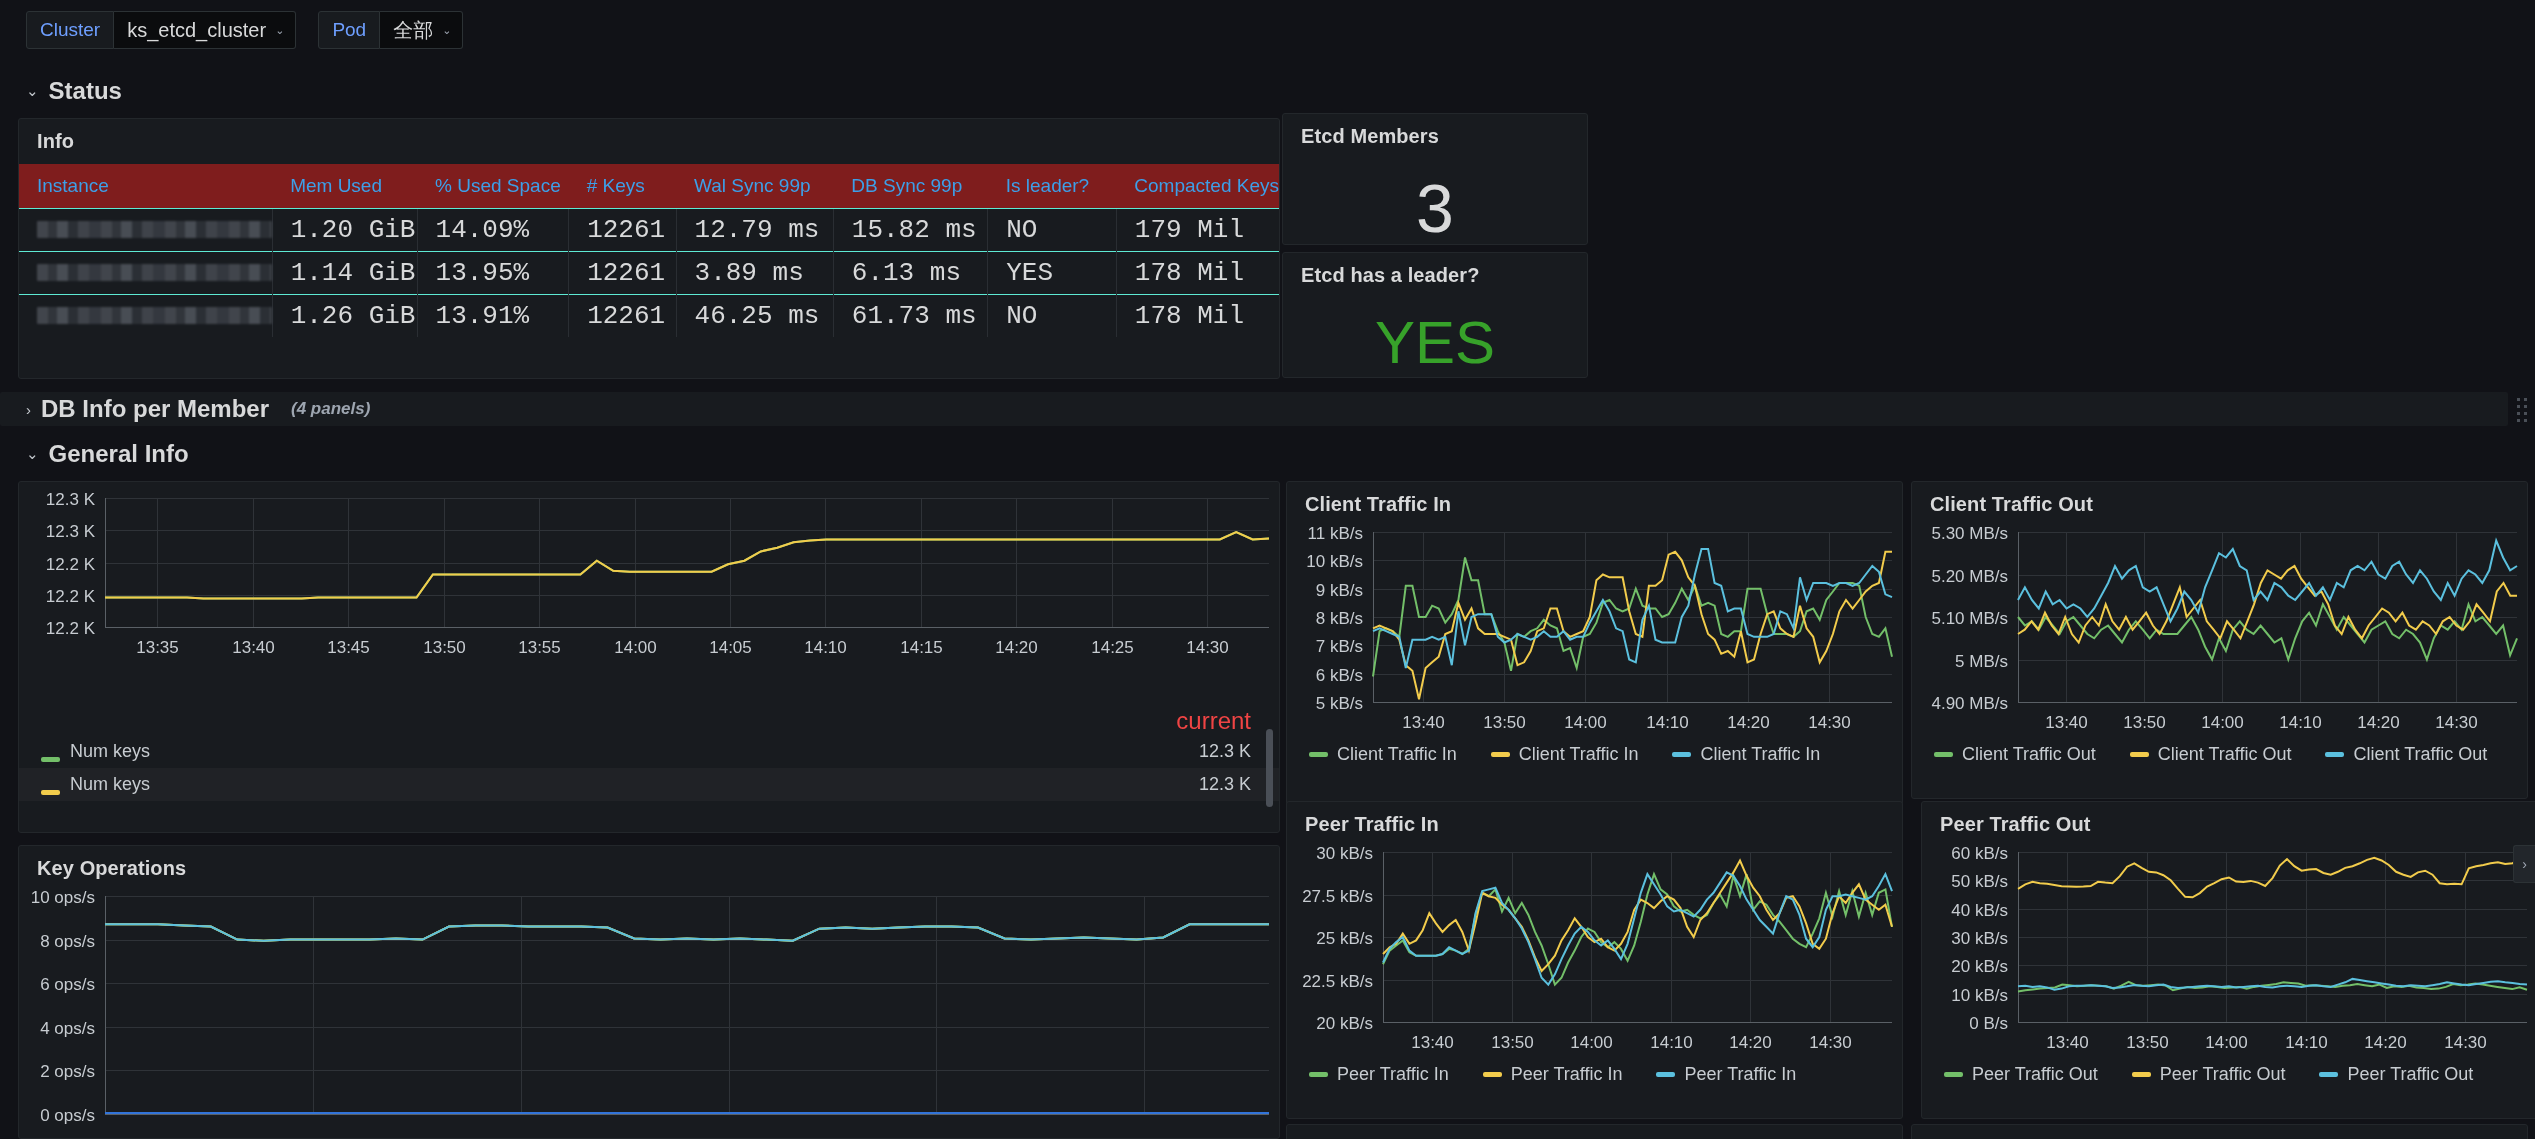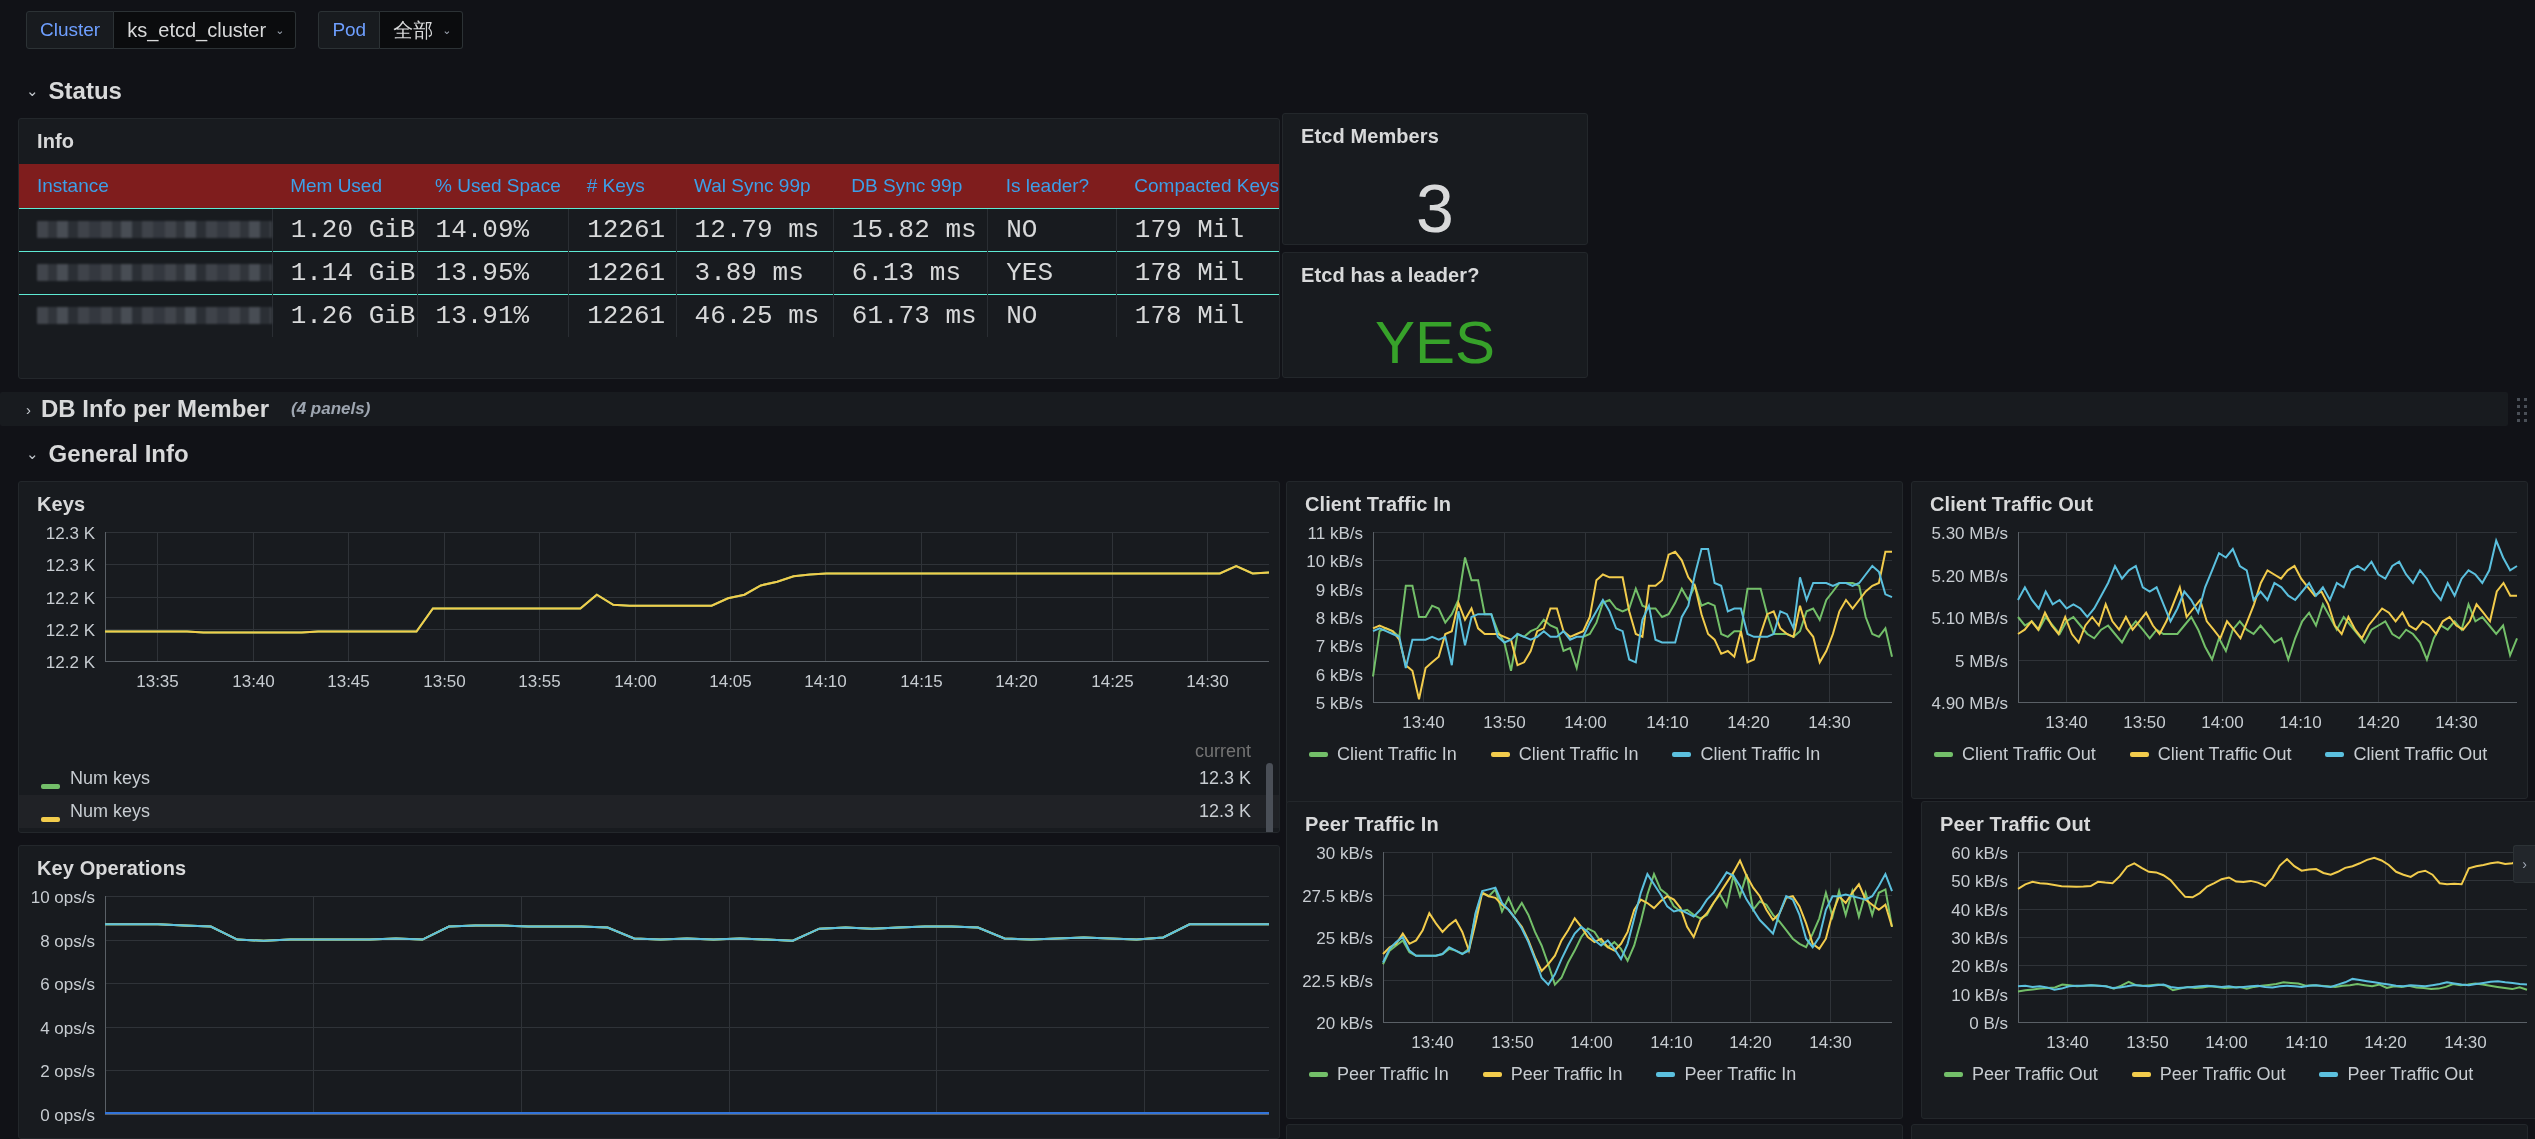--- a/index.html
+++ b/index.html
@@ -118,21 +118,21 @@
     display: flex; align-items: center; gap: 0;
     padding-left: 22px; font-size: 18px; color: #c7ccd1;
   }
   .legend-item { display: flex; align-items: center; gap: 9px; margin-right: 34px; white-space: nowrap; }
   .swatch { width: 19px; height: 5px; border-radius: 2px; display: inline-block; }
 
   
   .legend-table { margin-top: 2px; position: relative; }
   .legend-head {
     display: flex; justify-content: flex-end;
-    padding-right: 28px; font-size: 18px; color: #737373; margin-top: 40px;
+    padding-right: 28px; font-size: 24px; color: #ef4444; margin-top: 40px;
   }
   .legend-row {
     display: flex; align-items: center; height: 33px;
     padding-left: 22px; padding-right: 28px;
     font-size: 18px; color: #c7ccd1;
   }
   .legend-row.alt { background: #202226; }
   .legend-row .name { display: flex; align-items: flex-end; gap: 10px; flex: 1; }
   .legend-row .val { text-align: right; }
   .legend-scroll {
@@ -253,21 +253,20 @@
   <span>DB Info per Member</span>
   <span class="panels-count">(4 panels)</span>
 </div>
 
 <div class="row-header" style="top:437px">
   <span class="chev">⌄</span>
   <span>General Info</span>
 </div>
 
 <div class="panel" style="left:18px; top:481px; width:1262px; height:352px;">
-  <div class="panel-title">Keys</div>
   <div class="graph-area">
     <svg class="plot" id="svg-keys" width="1260" height="185">
         <line class="axisline" x1="86" x2="1250" y1="145.5" y2="145.5"></line>
         <text class="ytick" x="76" y="151.5">12.2 K</text>
         <line class="gridline" x1="86" x2="1250" y1="113.5" y2="113.5"></line>
         <text class="ytick" x="76" y="119.5">12.2 K</text>
         <line class="gridline" x1="86" x2="1250" y1="81.5" y2="81.5"></line>
         <text class="ytick" x="76" y="87.5">12.2 K</text>
         <line class="gridline" x1="86" x2="1250" y1="48.5" y2="48.5"></line>
         <text class="ytick" x="76" y="54.5">12.3 K</text>

